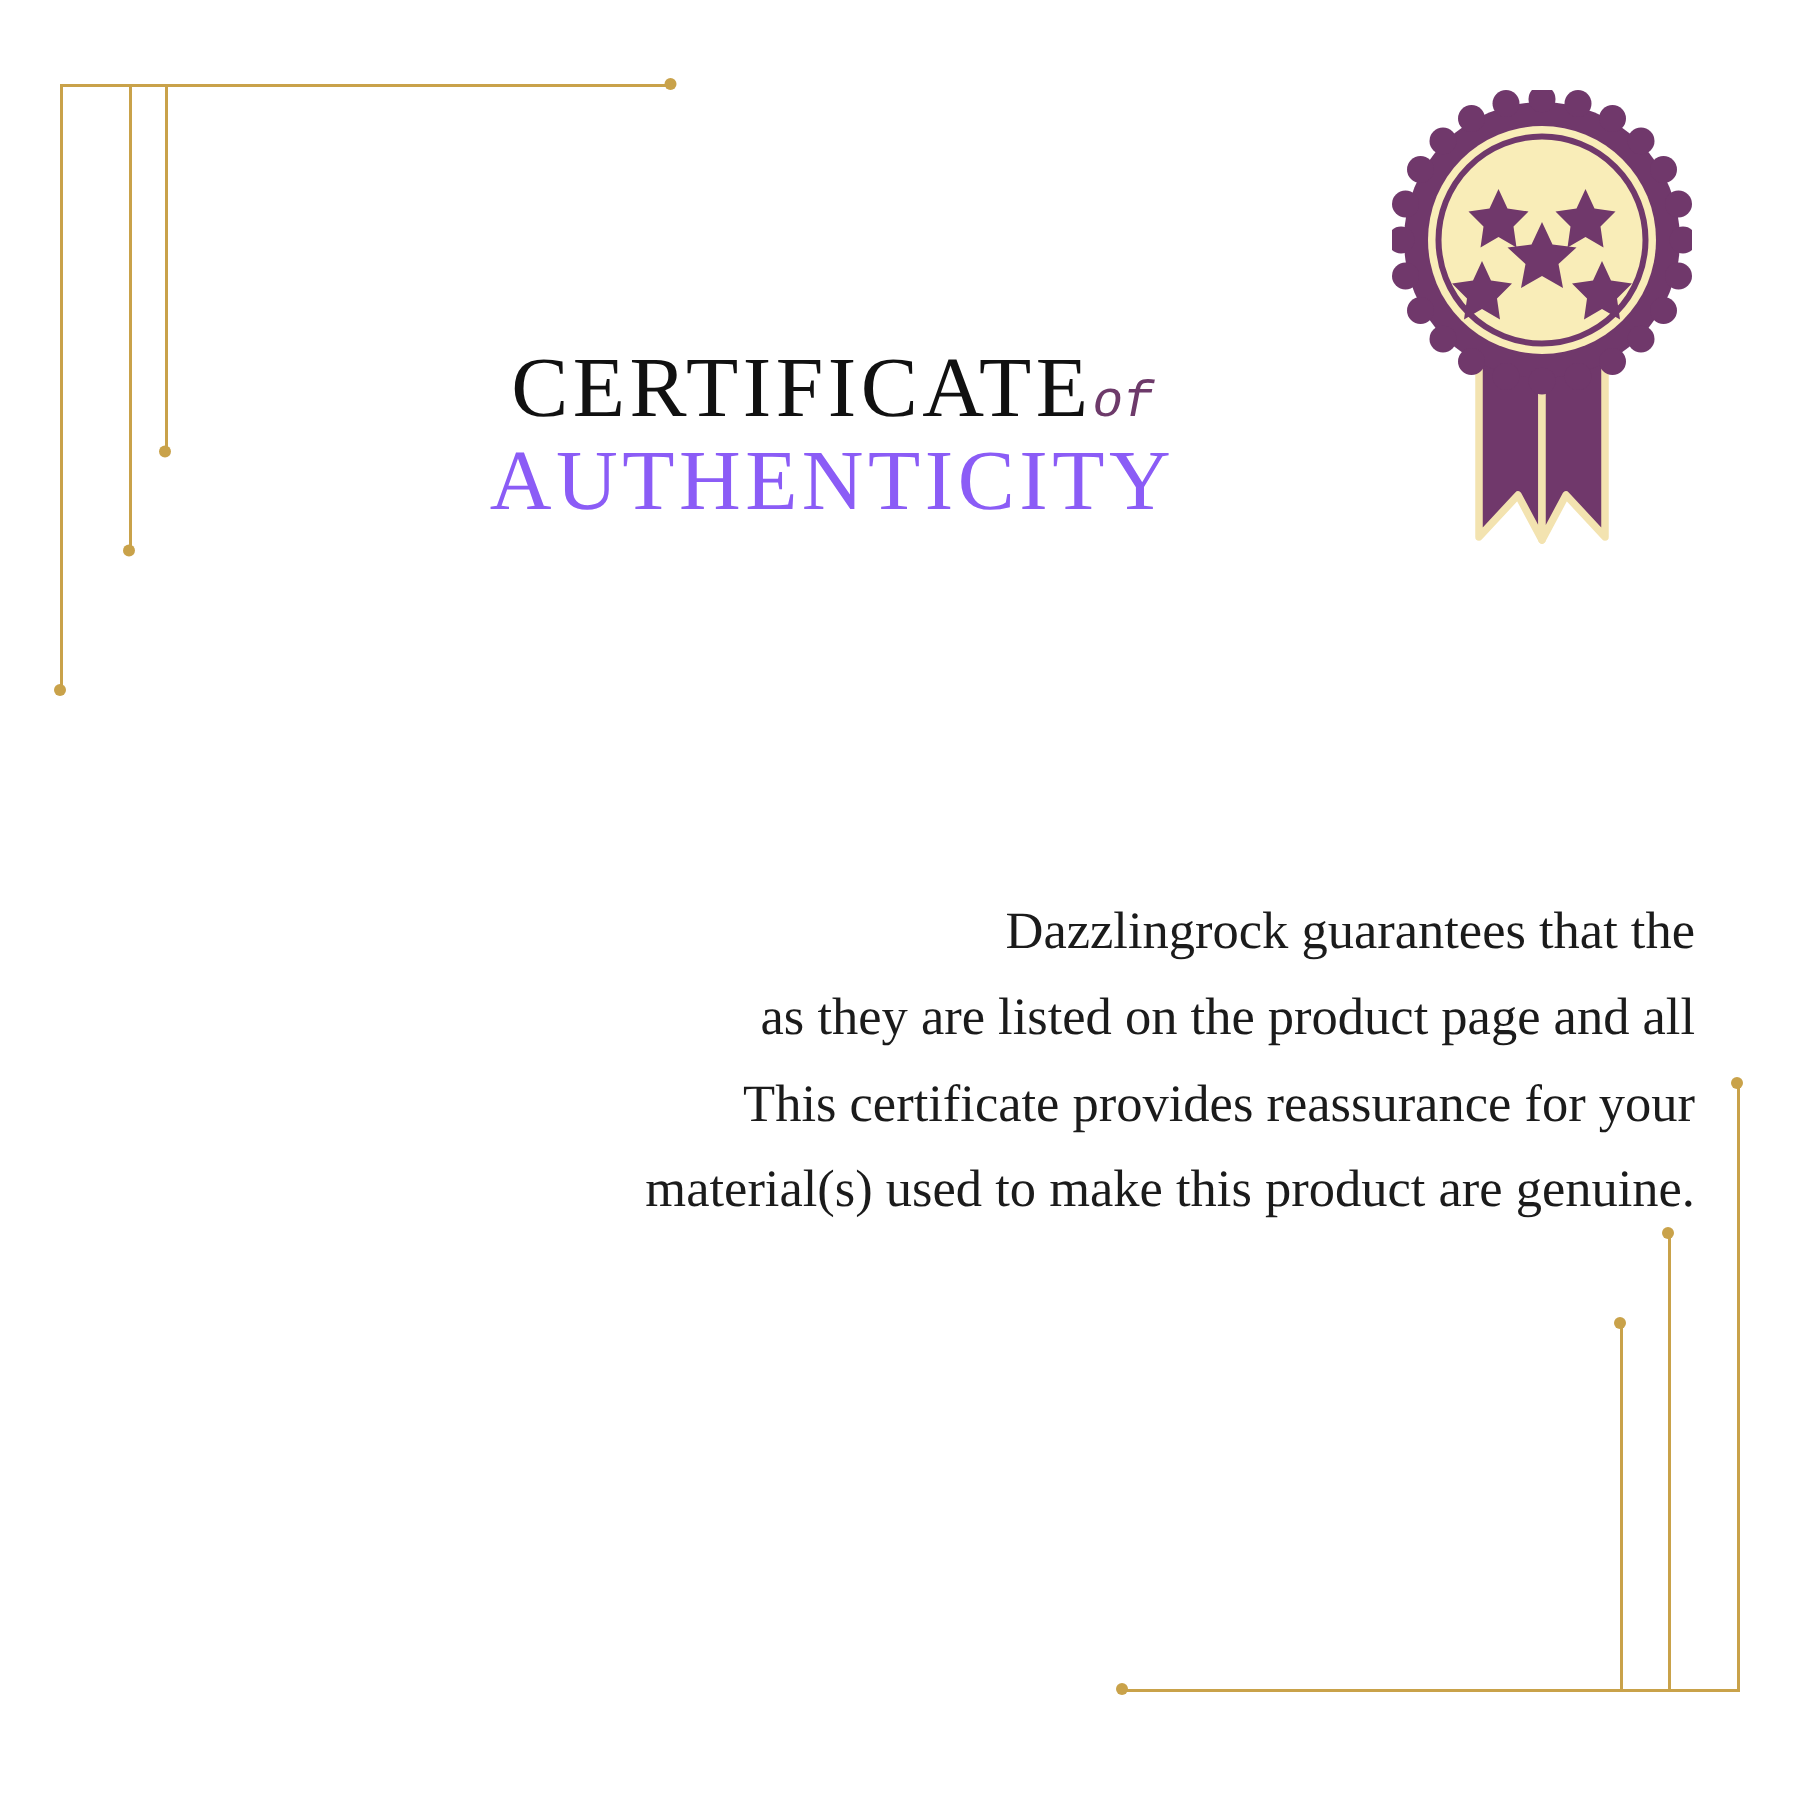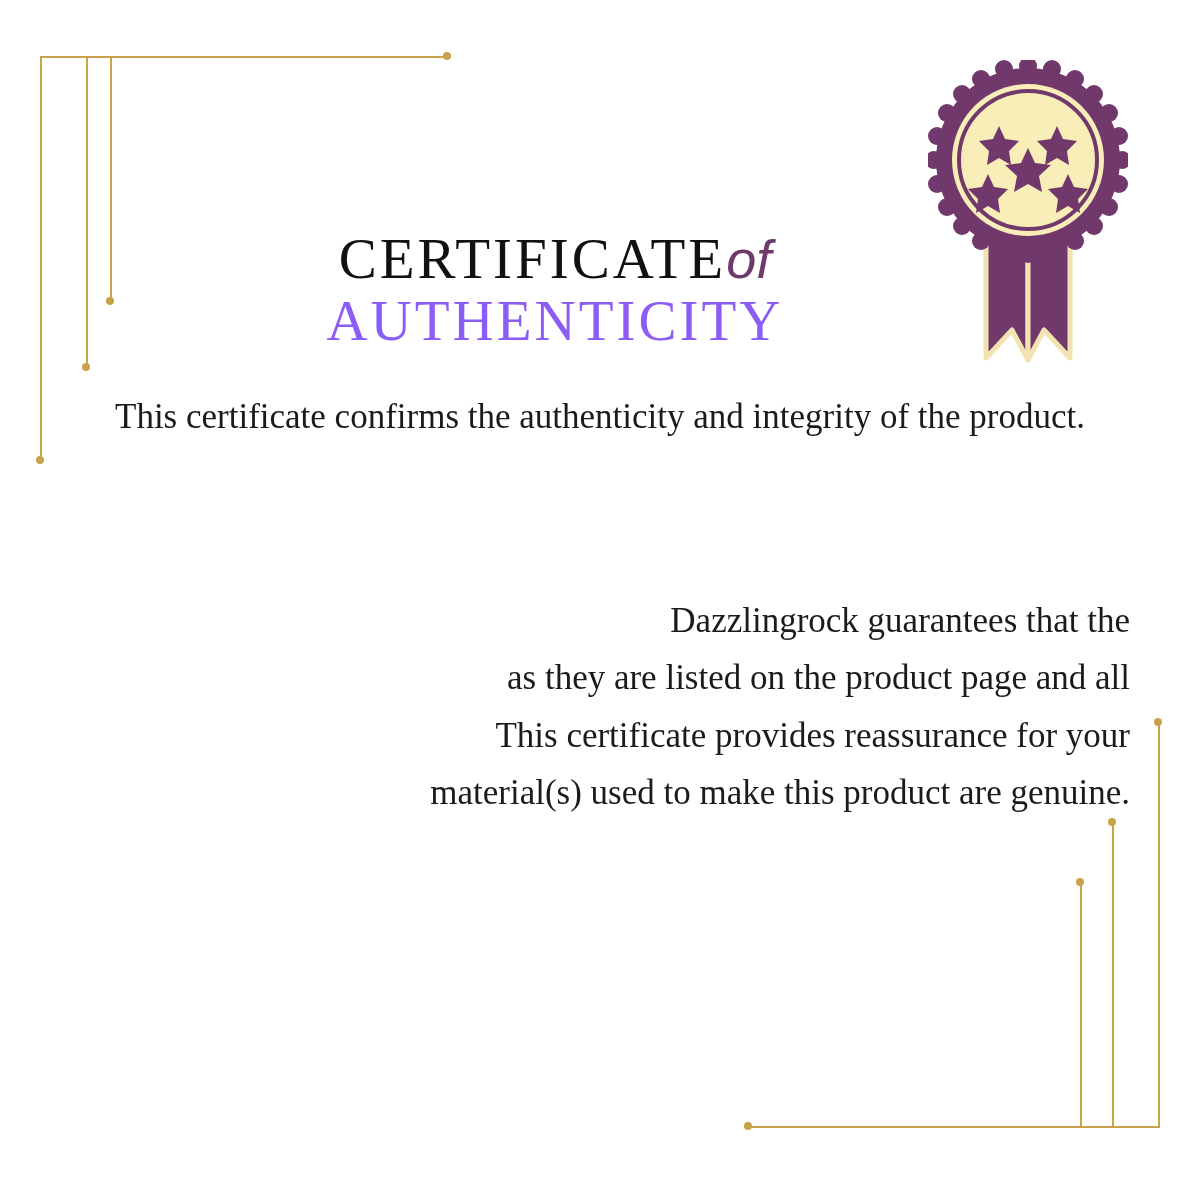--- a/index.html
+++ b/index.html
@@ -90,24 +90,24 @@
   }
   .title-line1 {
     font-size: 57px;
     letter-spacing: 3px;
     line-height: 1.08;
     color: #111111;
     white-space: nowrap;
   }
   .title-of {
     font-style: italic;
-    font-family: Liberation Sans, sans-serif;
+    font-family: Liberation Mono, monospace;
     color: #6d3a6a;
     letter-spacing: 0px;
-    font-size: 54px;
+    font-size: 34px;
   }
   .title-line2 {
     font-size: 57px;
     letter-spacing: 3px;
     line-height: 1.08;
     color: #8b5cf6;
   }
 
   
   .intro {
@@ -211,21 +211,20 @@
     </svg>
   </div>
 
   <div class="title-block">
     <div class="title-line1">
       <span>CERTIFICATE</span><span class="title-of">of</span>
     </div>
     <div class="title-line2">AUTHENTICITY</div>
   </div>
 
-  <div class="intro">This certificate confirms the authenticity and integrity of the product.</div>
 
   <div class="body-text">
     <span class="line">Dazzlingrock guarantees that the</span>
     <span class="line">as they are listed on the product page and all</span>
     <span class="line">This certificate provides reassurance for your</span>
     <span class="line">material(s) used to make this product are genuine.</span>
   </div>
 
 </div>
 

